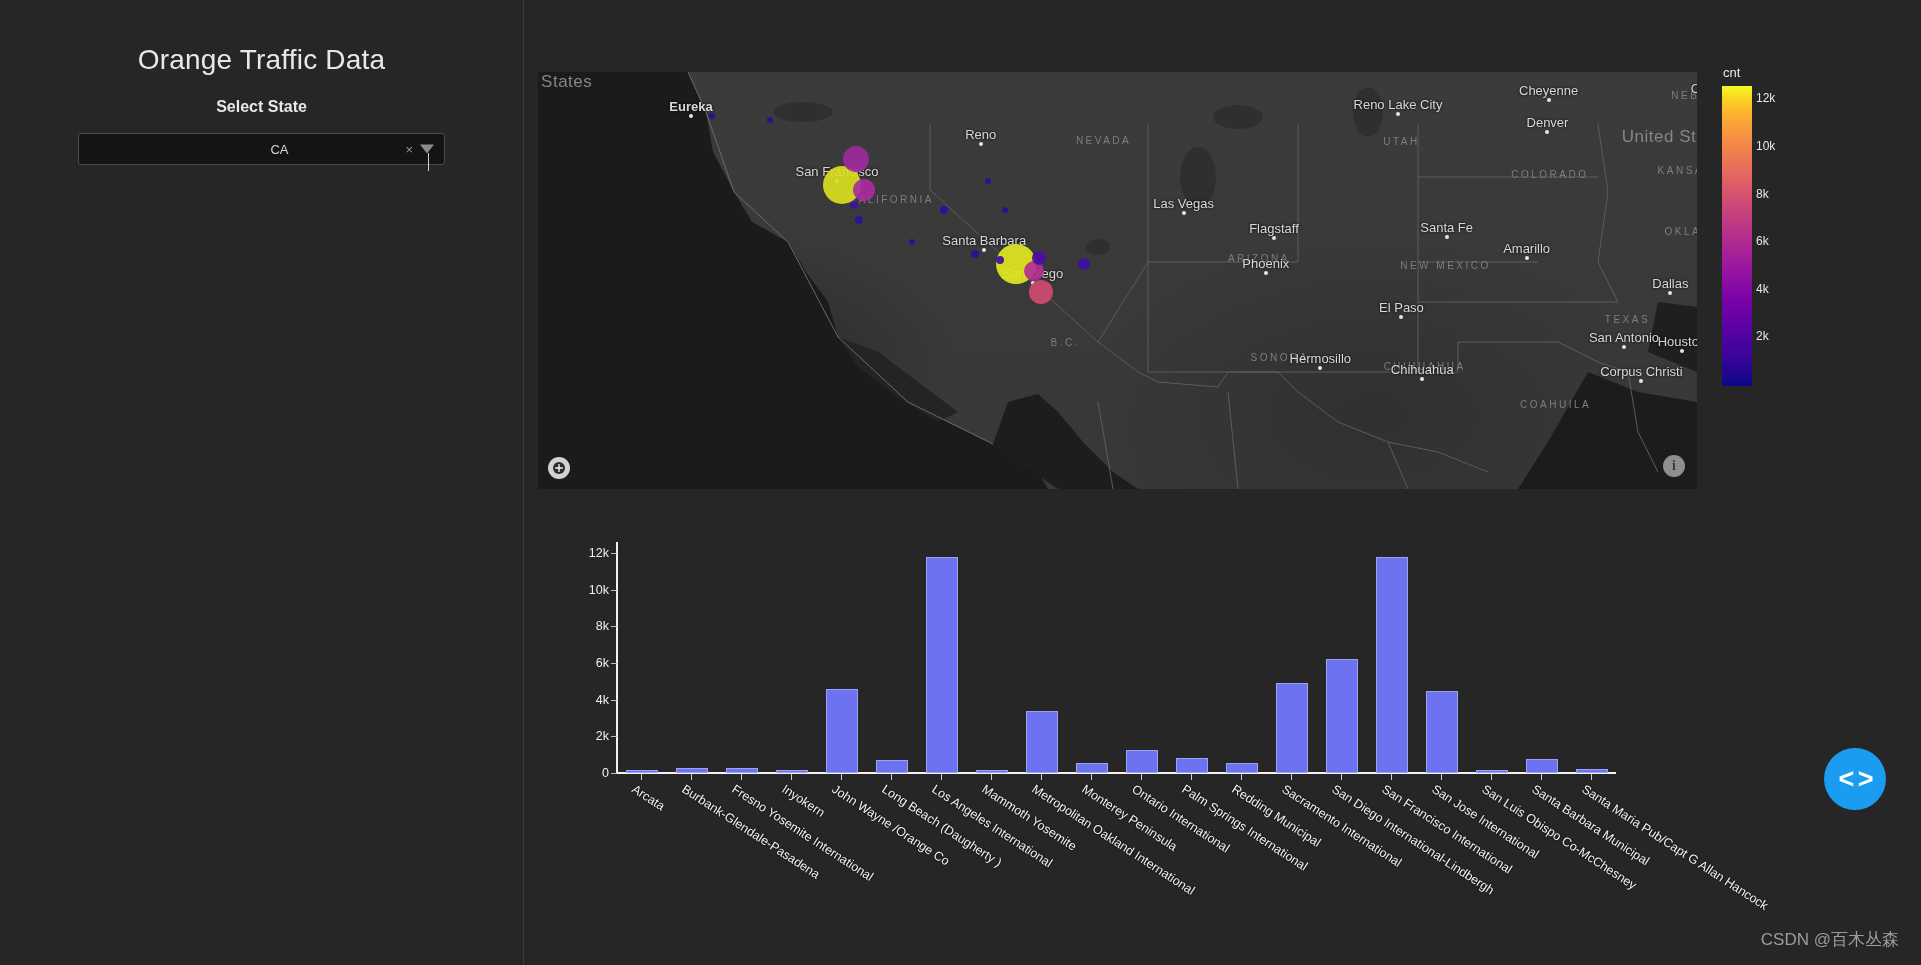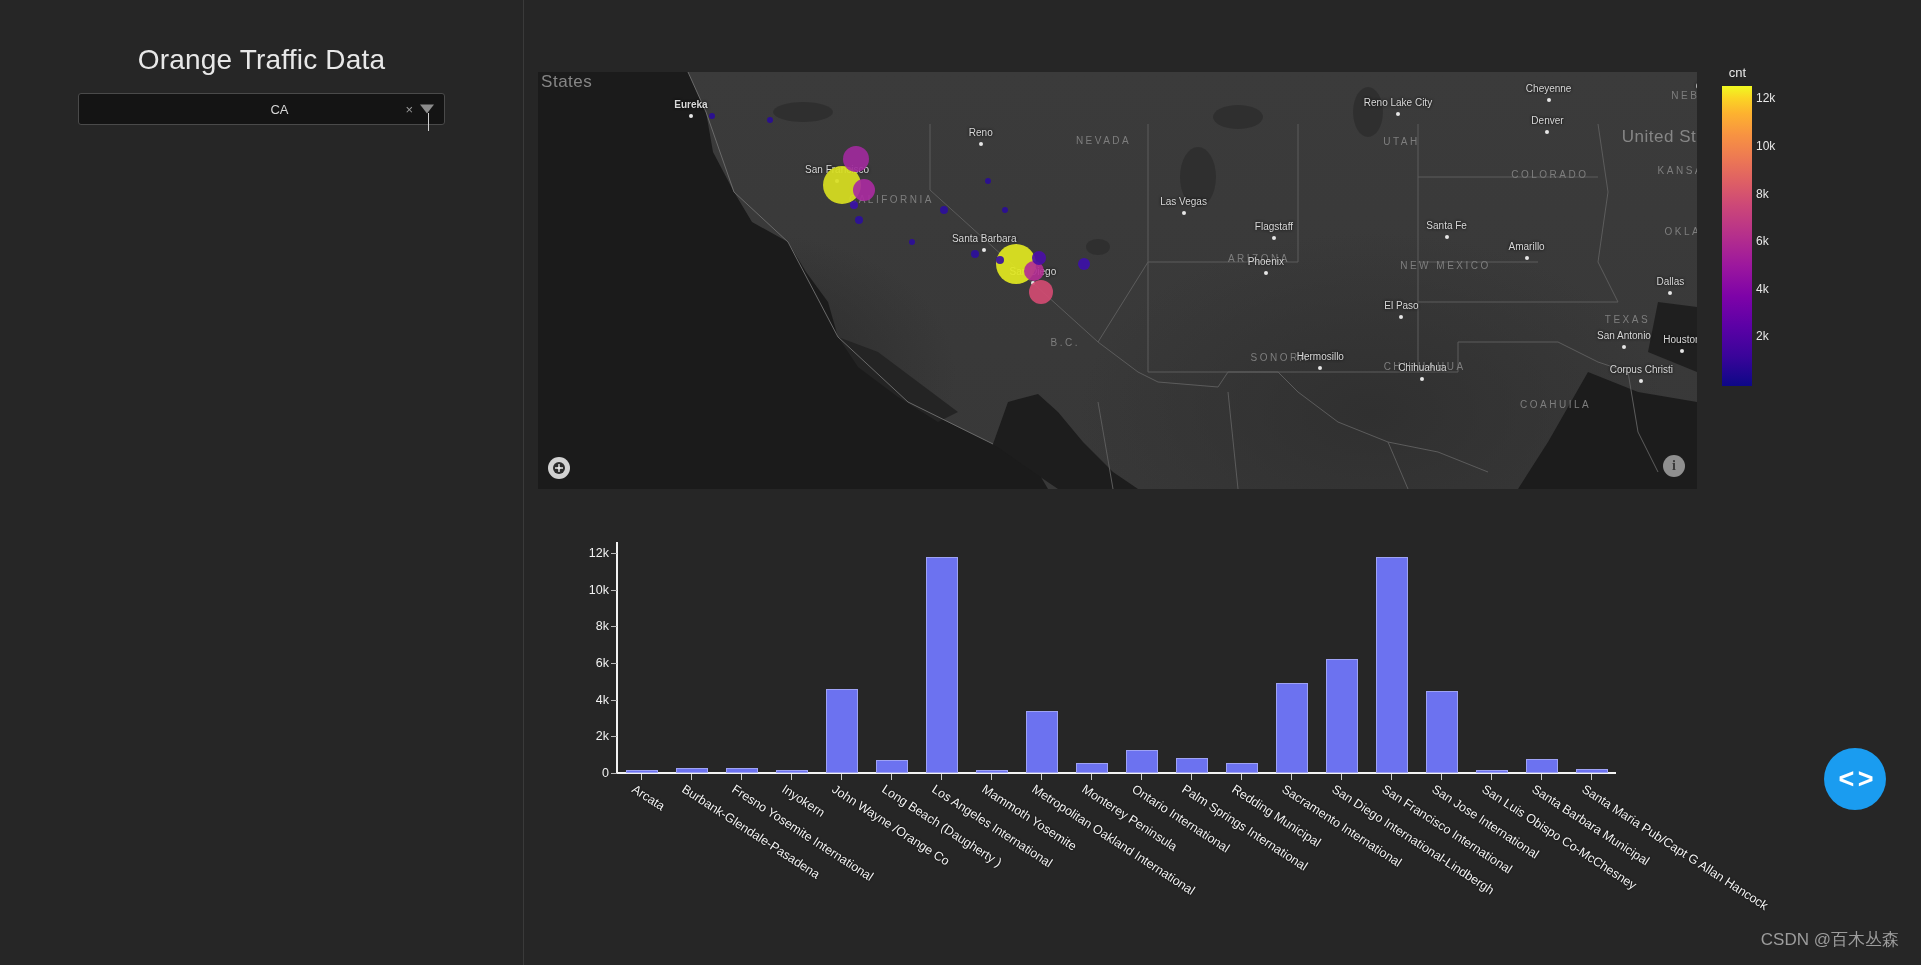--- a/index.html
+++ b/index.html
@@ -84,21 +84,21 @@
   
   .ocean {
     position: absolute; left: 0; top: 0; width: 100%; height: 100%;
   }
   .borders { position: absolute; inset: 0; }
   .city-dot {
     position: absolute; width: 4px; height: 4px;
     background: #e6e6e6; border-radius: 50%;
   }
   .city-label {
-    position: absolute; font-size: 10px; color: #d8d8d8;
+    position: absolute; font-size: 13px; color: #d8d8d8;
     white-space: nowrap; transform: translateX(-50%);
     text-shadow: 0 0 3px #000;
   }
   .region-label {
     position: absolute; font-size: 10px; color: #7e7e7e;
     letter-spacing: 2.5px; white-space: nowrap;
     transform: translateX(-50%);
   }
   .country-label {
     position: absolute; font-size: 17px; color: #868686;
@@ -114,21 +114,21 @@
     position: absolute; width: 22px; height: 22px;
     border-radius: 50%;
     display: flex; align-items: center; justify-content: center;
     cursor: pointer;
   }
   .ctl-locate { left: 10px; bottom: 10px; background: #d2d2d2; }
   .ctl-info { right: 12px; bottom: 12px; background: #8f8f8f; }
 
   
   .cbar-wrap { position: absolute; left: 1722px; top: 65px; }
-  .cbar-title { font-size: 13px; color: #e8e8e8; margin-bottom: 6px; margin-left: 1px; text-align: center; }
+  .cbar-title { font-size: 13px; color: #e8e8e8; margin-bottom: 6px; margin-left: 1px; }
   .cbar {
     width: 30px; height: 300px;
     background: linear-gradient(to top,
       #0d0887 0%, #3a049a 10%, #5c01a6 20%, #7e03a8 30%,
       #9c179e 40%, #b52f8c 50%, #cc4778 60%, #de5f65 68%,
       #ed7953 76%, #f89441 84%, #fdb32f 91%, #fbd524 96%, #f0f921 100%);
   }
   .cbar-ticks { position: absolute; left: 34px; top: 19px; width: 50px; height: 300px; }
   .cbar-tick {
     position: absolute; font-size: 12px; color: #e8e8e8;
@@ -193,20 +193,21 @@
     font-size: 17px; color: #9c9c9c;
   }
 </style>
 </head>
 <body>
 
 <div class="app">
 
   <div class="sidebar">
     <div class="app-title">Orange Traffic Data</div>
+    <div class="select-label">Select State</div>
     <div class="select-wrap">
       <span class="select-value">CA</span>
       <span class="select-clear">×</span>
       <span class="select-caret"></span>
       <span class="select-cursor"></span>
     </div>
   </div>
 
 
   <div class="map-panel">

